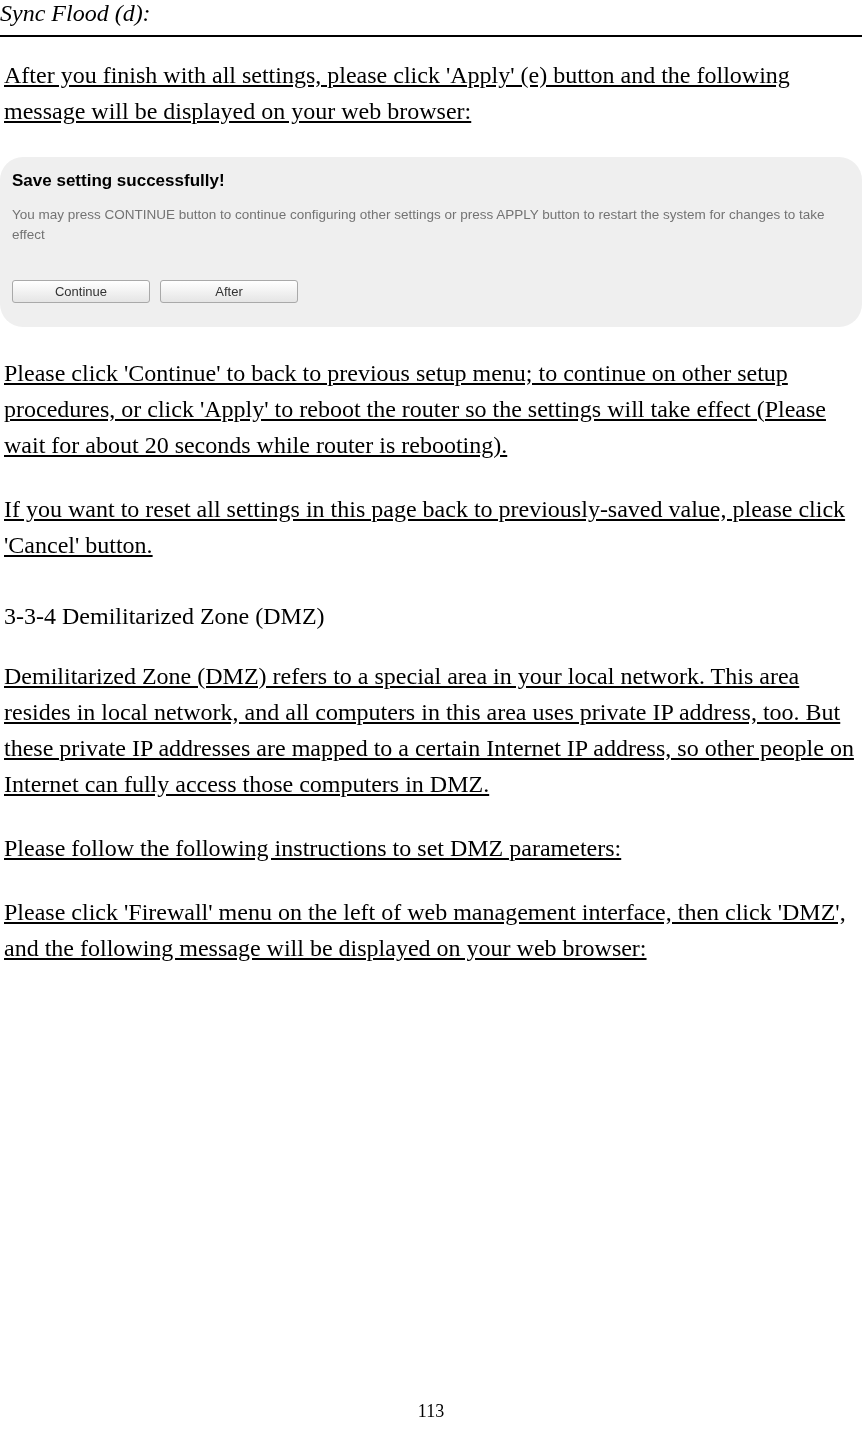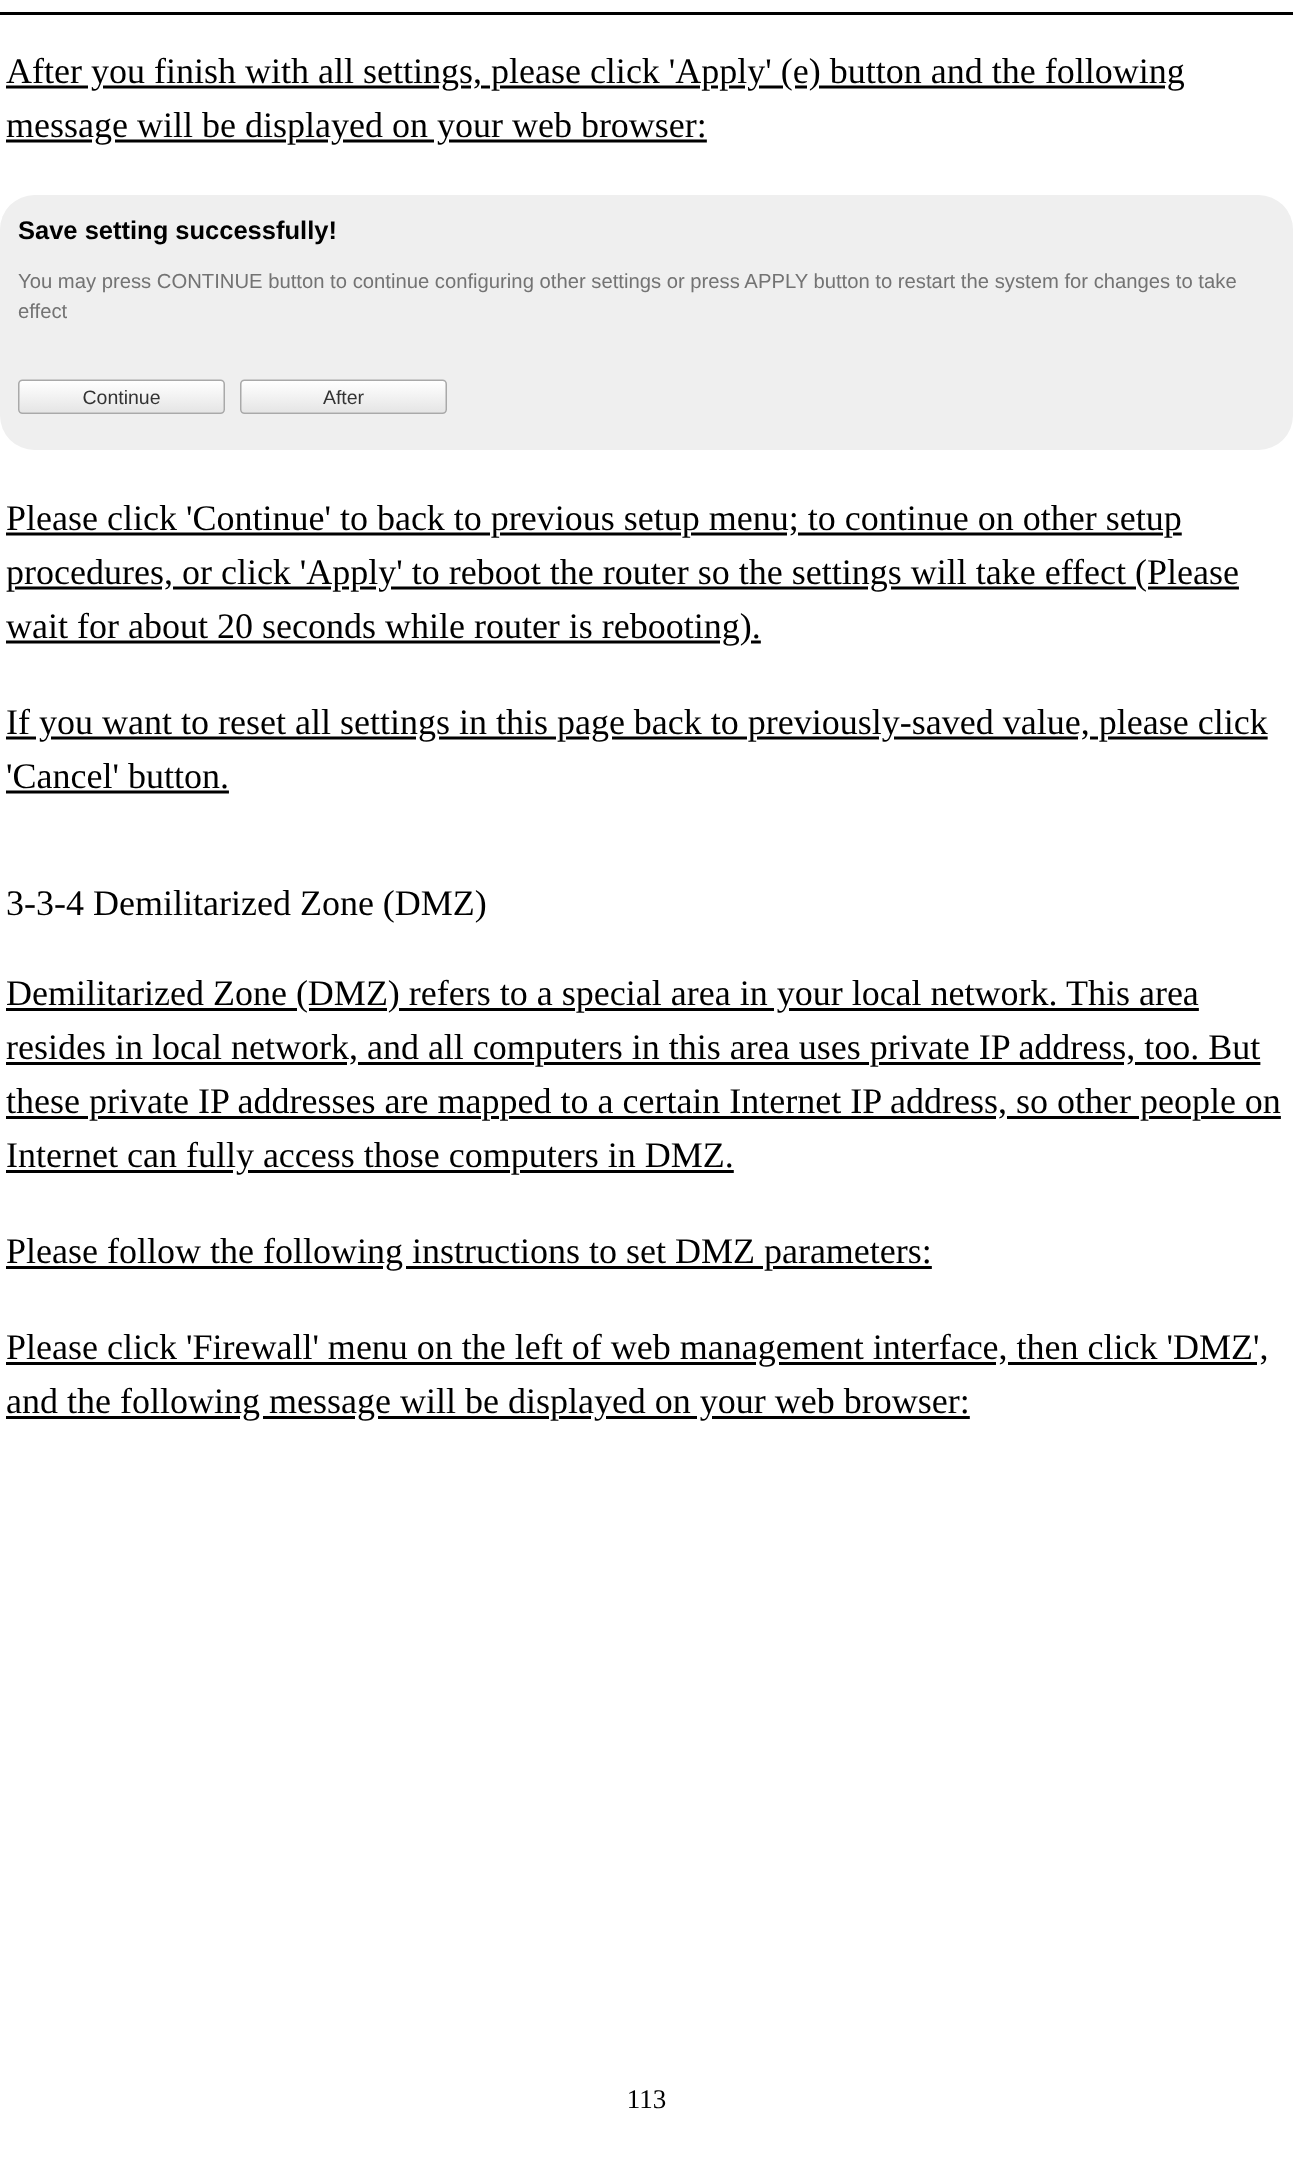--- a/index.html
+++ b/index.html
@@ -67,37 +67,38 @@
       border: 1px solid #a9a9a9;
       border-radius: 3px;
       padding: 3px 0;
       font-size: 13px;
       color: #333;
       width: 138px;
       text-align: center;
       font-family: Arial, Helvetica, sans-serif;
     }
     .section-heading {
-      margin: 54px 4px 28px 4px;
+      margin: 40px 4px 28px 4px;
       font-size: 24px;
     }
     .page-number {
       position: absolute;
-      bottom: 38px;
+      bottom: 26px;
       left: 0;
       width: 100%;
       text-align: center;
       font-size: 18px;
     }
   </style>
 </head>
 <body>
 
 <div class="definition-table">
   <div class="definition-row">
+    <div class="definition-term">Sync Flood (d):</div>
   </div>
 </div>
 
 <p class="body-text">After you finish with all settings, please click 'Apply' (e) button and the following message will be displayed on your web browser:</p>
 
 <div class="screenshot-box">
   <div class="screenshot-title">Save setting successfully!</div>
   <div class="screenshot-text">You may press CONTINUE button to continue configuring other settings or press APPLY button to restart the system for changes to take effect</div>
   <div class="screenshot-buttons">
     <div class="ui-button">Continue</div>

